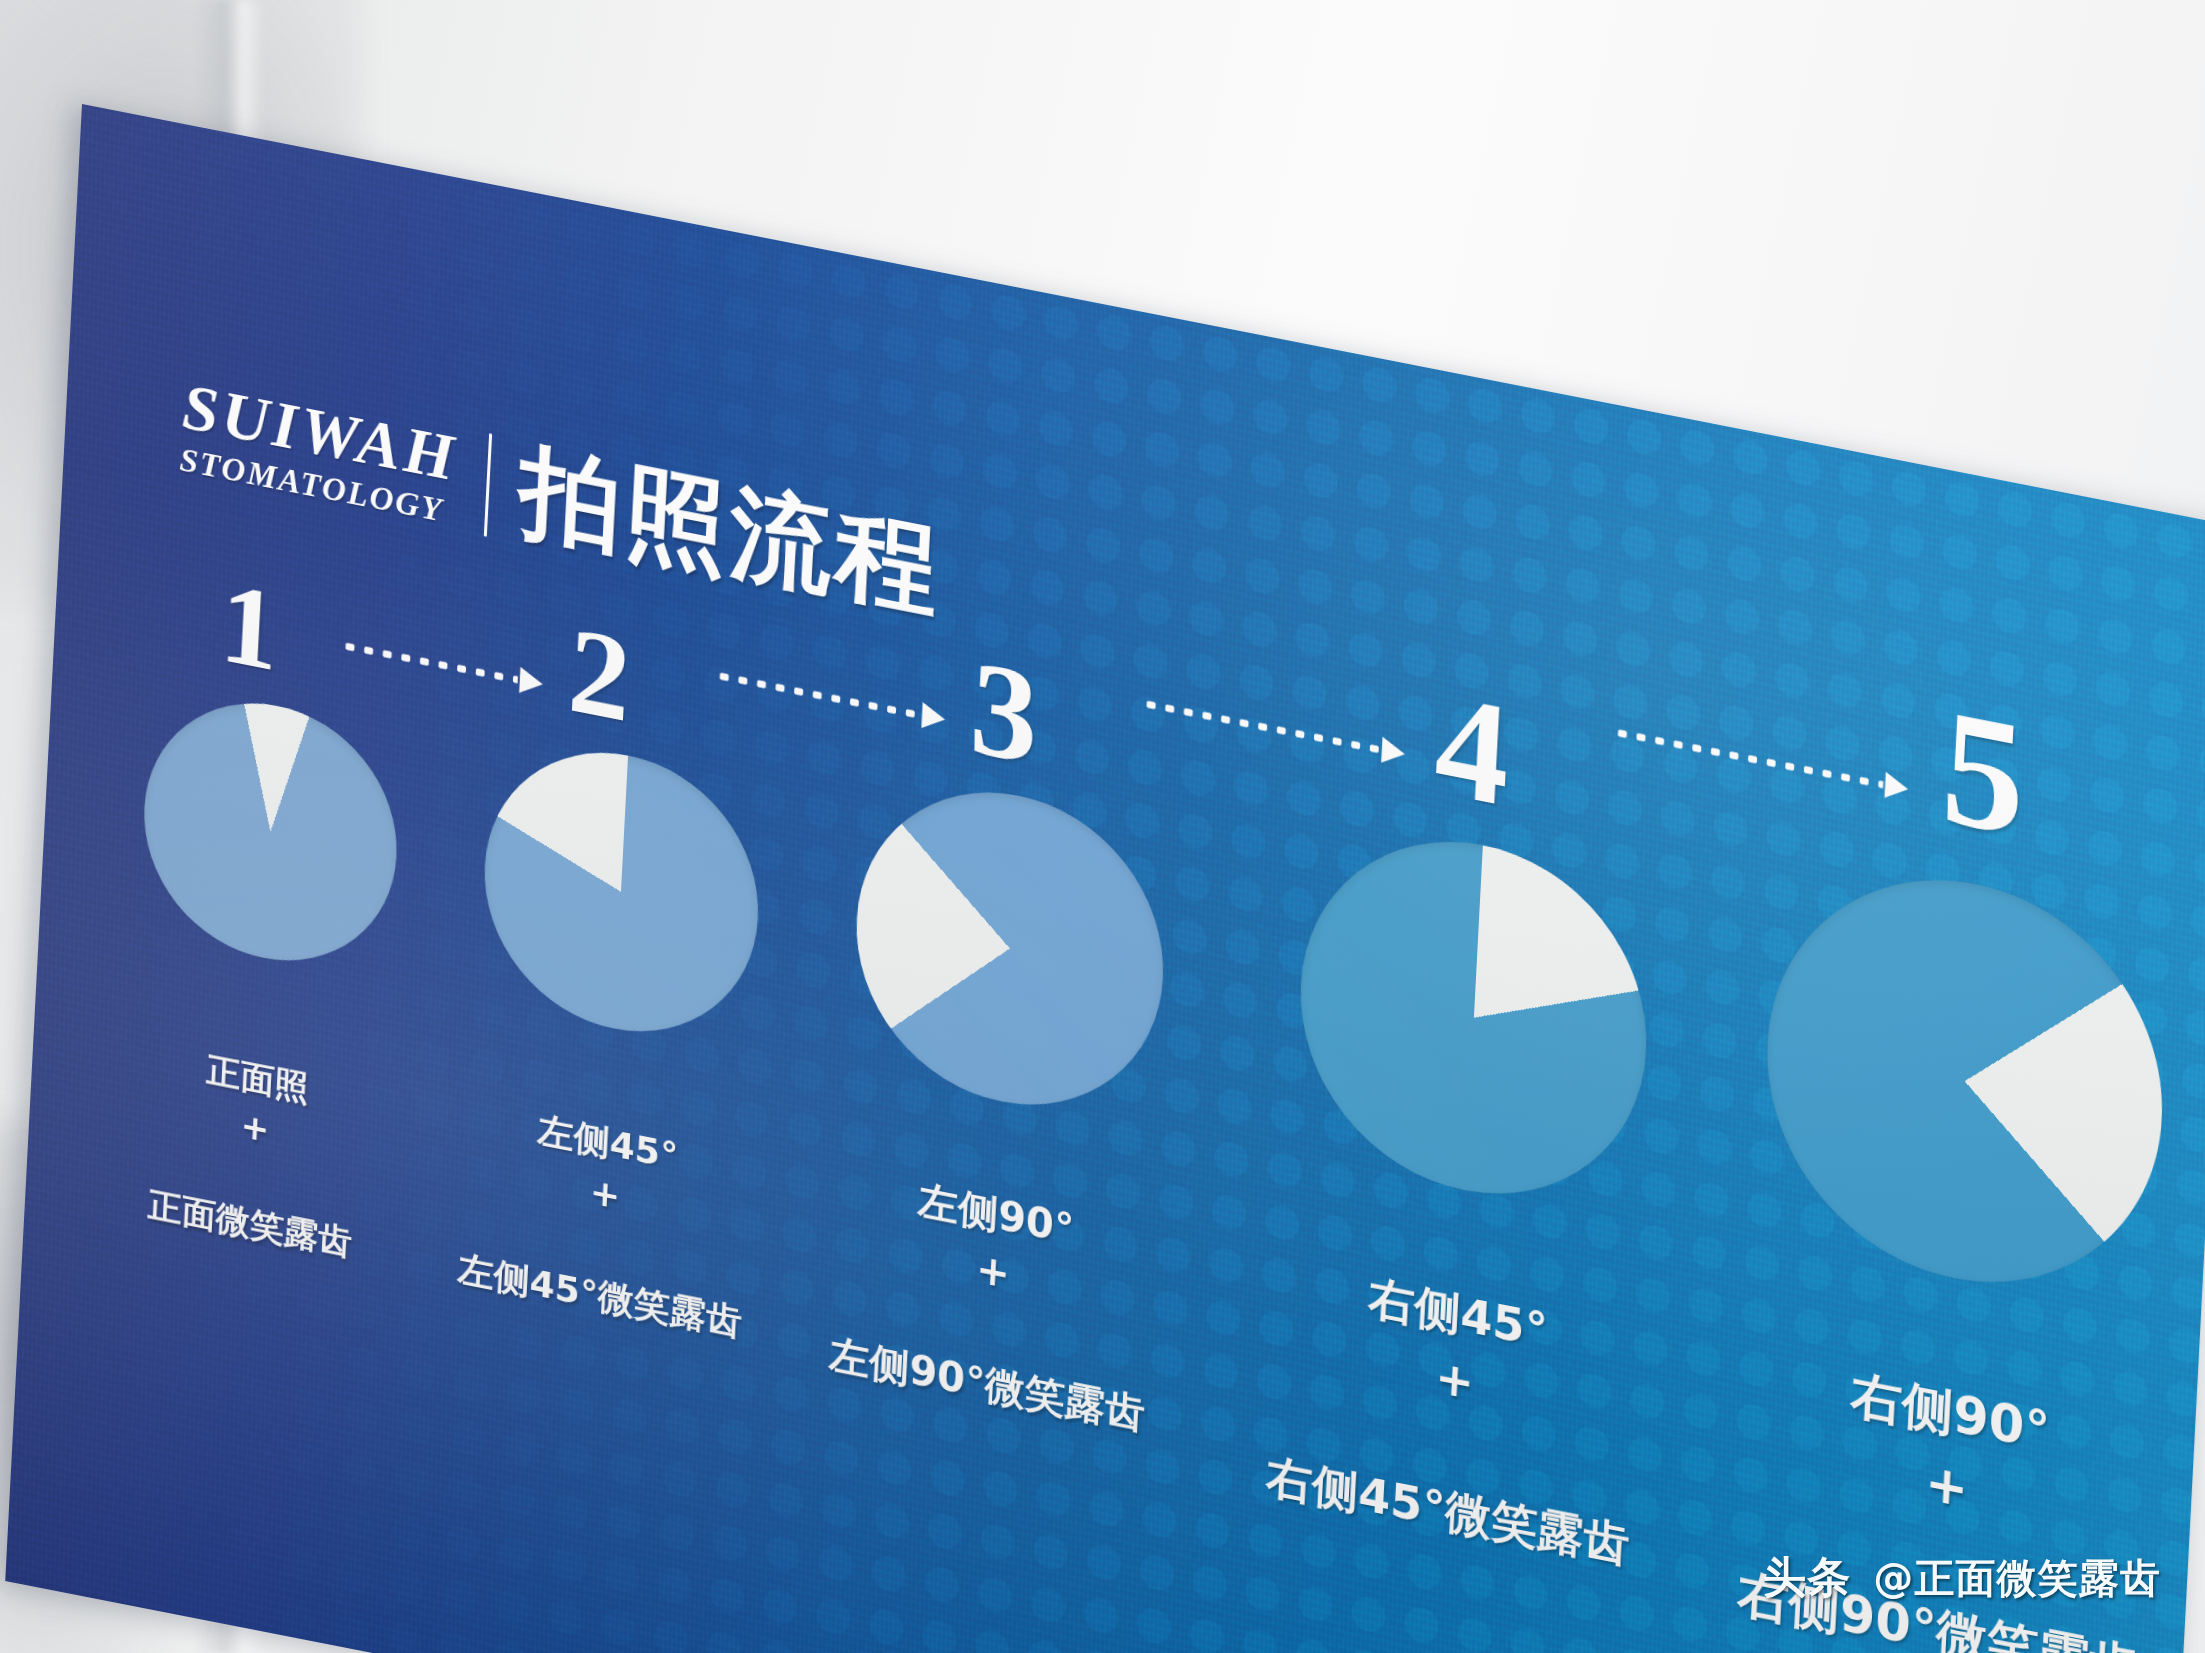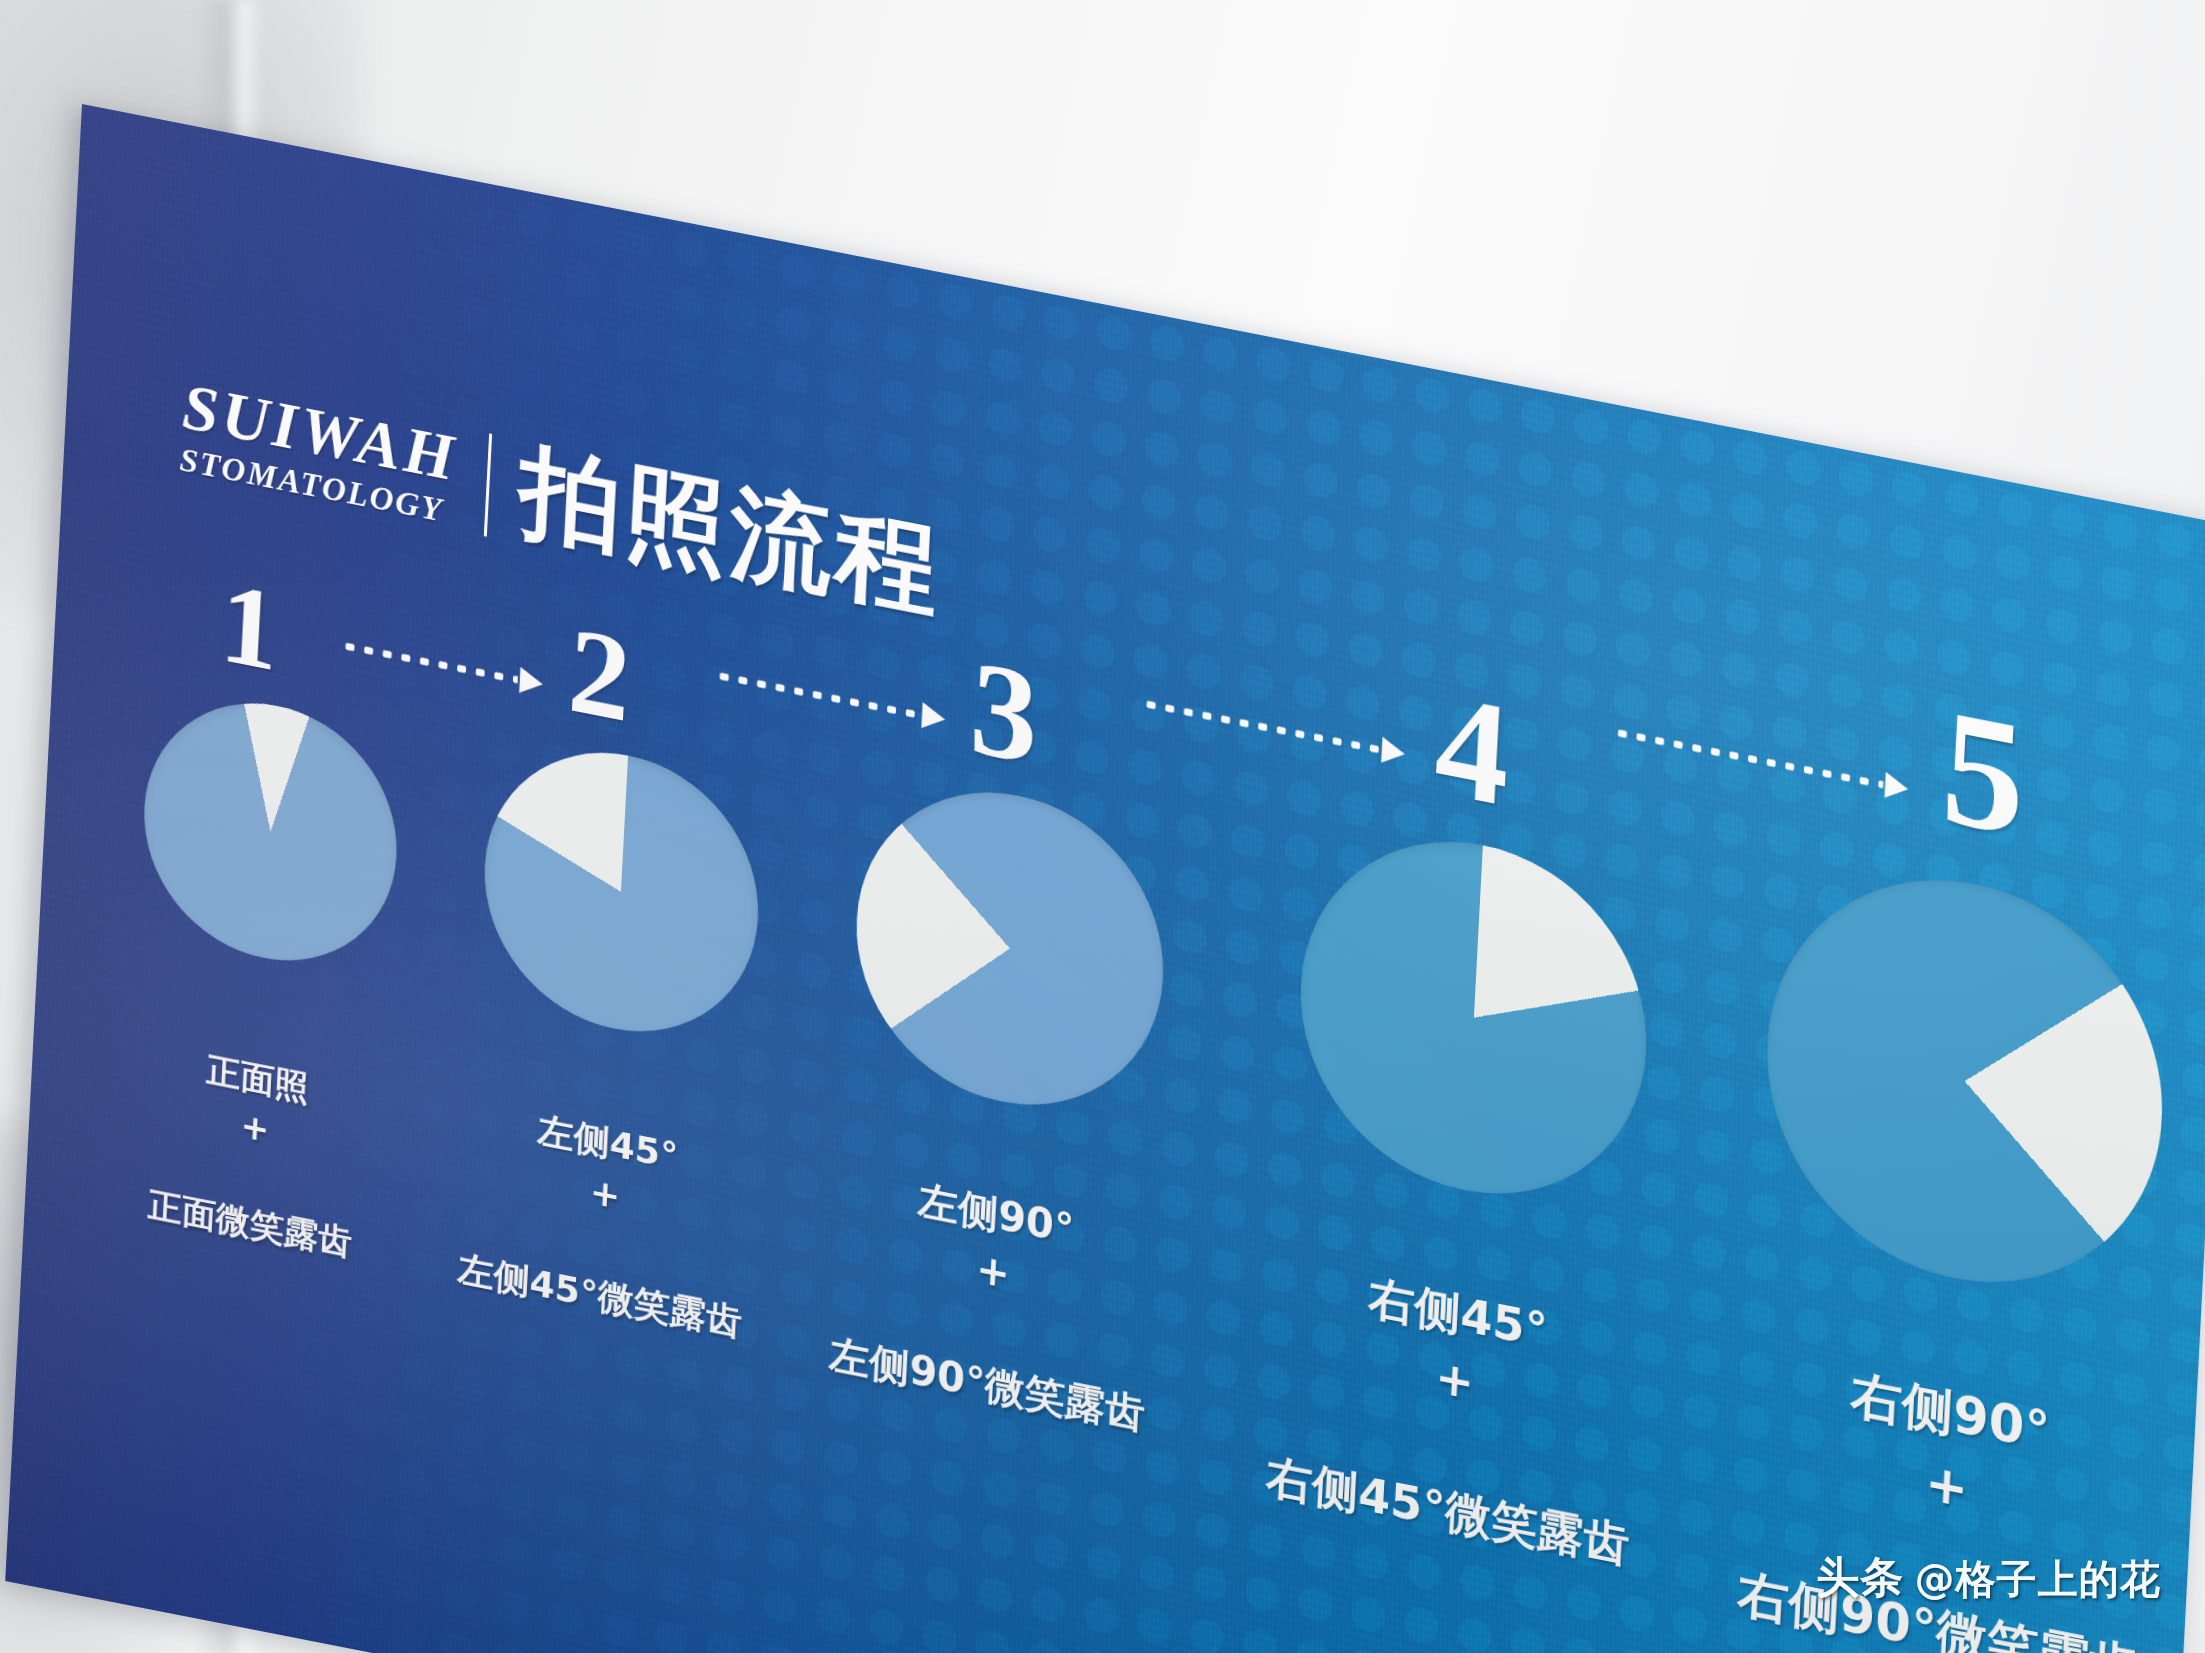--- a/index.html
+++ b/index.html
@@ -187,21 +187,21 @@
     line-height: 1.42;
     text-shadow: 1.6px 2.2px 2.7px rgba(0,0,0,.28);
     white-space: pre-line;
   }
   .caption .plus { display: block; font-weight: 700; }
 
   
   #watermark {
     position: absolute;
     right: 44px; bottom: 47px;
-    display: flex; align-items: flex-end; gap: 10px;
+    display: flex; align-items: center; gap: 22px;
     color: #fff;
     font-family: "DejaVu Sans", sans-serif;
     font-weight: 700;
     font-size: 42px;
     letter-spacing: 1.1px;
     text-shadow: 1.6px 2.2px 3.3px rgba(0,0,0,.55);
     opacity: .96;
   }
   #wm-brand { font-size: 43px; }
   #wm-handle { font-size: 40px; }
@@ -323,17 +323,17 @@
         </div>
 
       </div>
 
       <div id="sheen"></div>
     </div>
   </div>
 
   <div id="watermark">
     <span id="wm-brand">头条</span>
-    <span id="wm-handle">@格子上的花</span>
+    <span id="wm-handle">@正面微笑露齿</span>
   </div>
 
 </div>
 
 
 </body></html>

